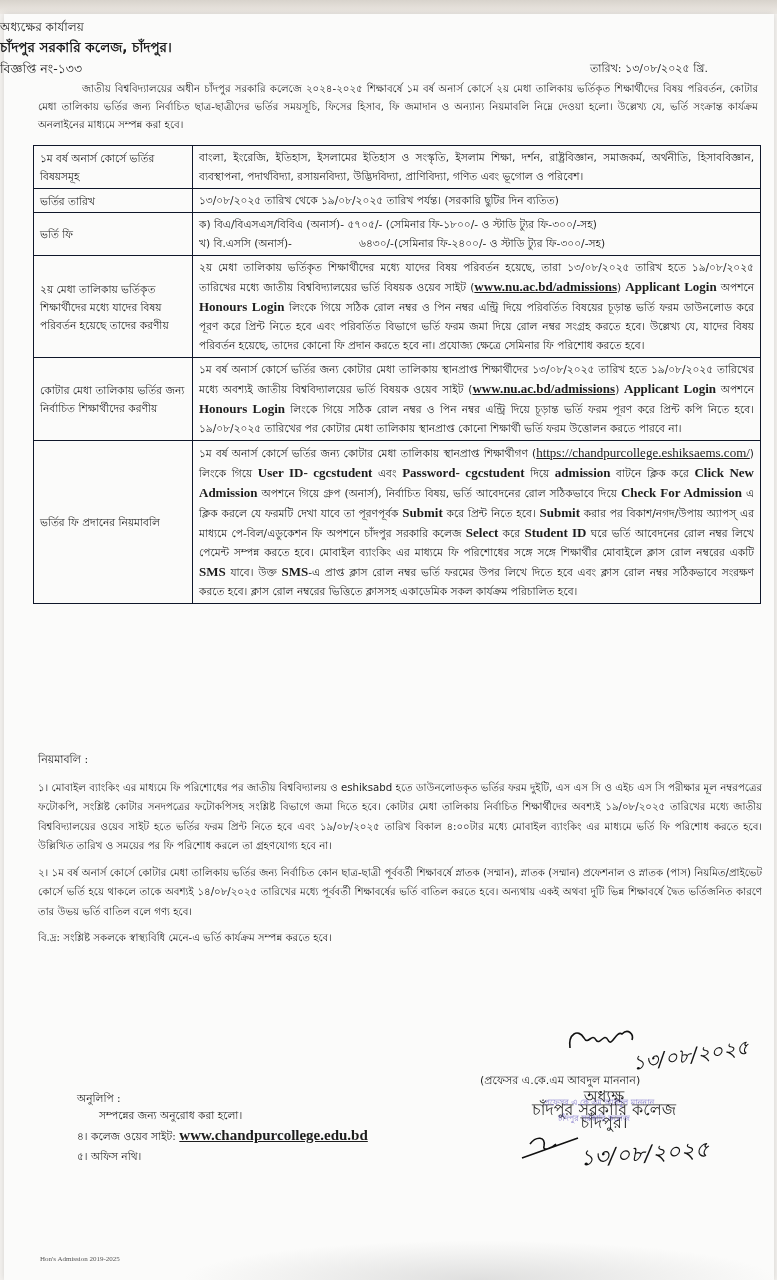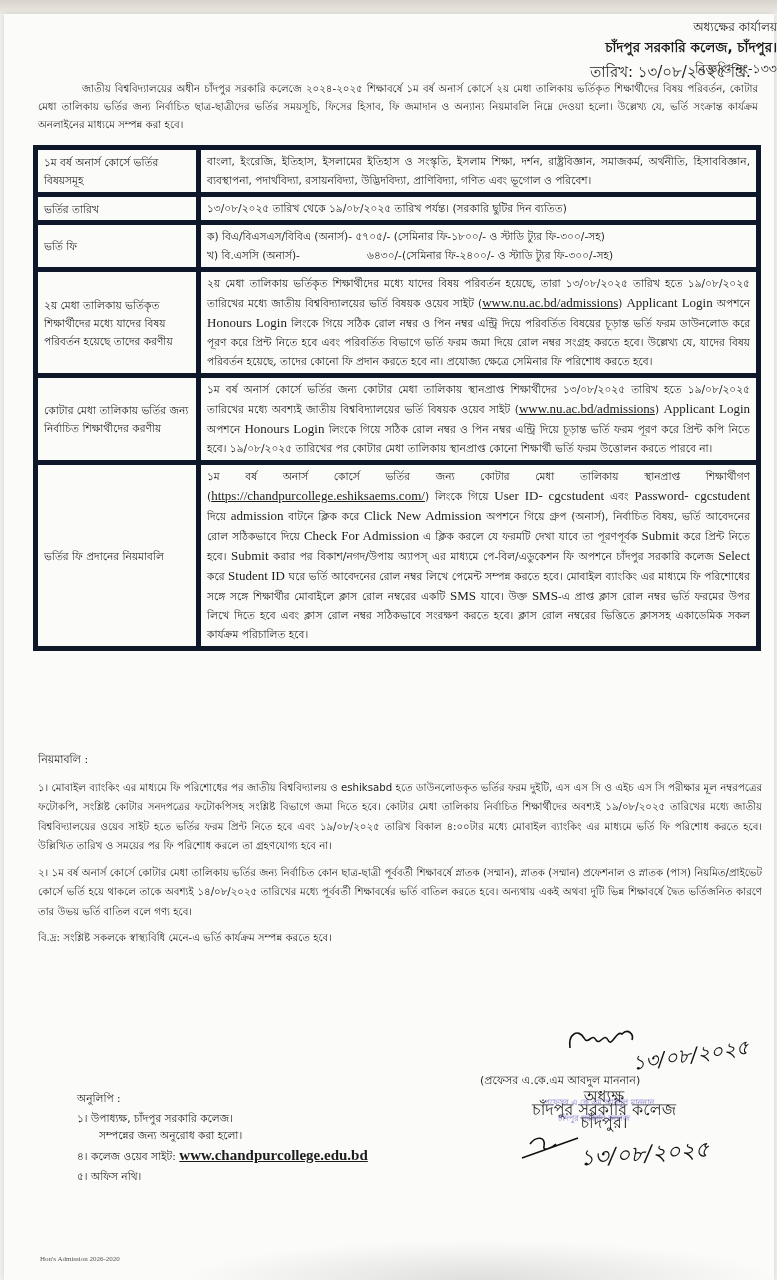--- a/index.html
+++ b/index.html
@@ -16,40 +16,40 @@
     box-shadow: 0 0 6px rgba(0,0,0,0.12);
   }
   .top-strip {
     position: absolute; left: 0; top: 0; width: 777px; height: 14px;
     background: linear-gradient(#d8d3cc, #eeeae5);
   }
   .bottom-shadow {
     position: absolute; left: 180px; top: 1240px; width: 600px; height: 40px;
     background: radial-gradient(ellipse at 50% 100%, rgba(170,170,170,0.35), rgba(255,255,255,0) 70%);
   }
-  .hdr { position: absolute; left: 0; width: 777px; text-align: right; font-size: 12px; }
+  .hdr { position: absolute; left: 0; width: 777px; text-align: left; font-size: 12px; }
   .hdr-office { top: 18px; }
   .hdr-college { top: 37px; font-size: 13.5px; font-weight: bold; }
   .hdr-notice { top: 60px; font-size: 12.5px; }
-  .hdr-date { position: absolute; left: 590px; top: 60px; font-size: 15px; }
+  .hdr-date { position: absolute; left: 590px; top: 60px; font-size: 11px; }
   .intro {
     position: absolute; left: 38px; top: 80px; width: 720px;
     font-size: 10.2px; line-height: 18px; text-align: justify; text-indent: 44px;
   }
   table.main {
     position: absolute; left: 33px; top: 145px; width: 728px;
     border-collapse: collapse; font-size: 10.6px;
   }
   table.main td {
-    border: 5px solid #0f172a; vertical-align: top; padding: 2px 6px;
+    border: 1px solid #0f172a; vertical-align: top; padding: 2px 6px;
     line-height: 19px;
   }
   table.main td.lbl { width: 146px; vertical-align: middle; line-height: 18px; }
   table.main td.val { text-align: justify; }
-  .b { font-weight: normal; font-family: "Liberation Serif", serif; font-size: 13px; }
+  .b { font-weight: bold; font-family: "Liberation Serif", serif; font-size: 13px; }
   .u { text-decoration: underline; }
   .rules {
     position: absolute; left: 38px; top: 750px; width: 724px;
     font-size: 10.2px; line-height: 19.5px; text-align: justify;
   }
   .rules p { margin: 0; }
   .rules .title { margin-bottom: 8px; font-size: 11px; }
   .rules .r { margin-bottom: 7px; }
   .sig-area { position: absolute; left: 480px; top: 1020px; width: 300px; height: 190px; }
   .sig1 { position: absolute; left: 86px; top: 4px; }
@@ -138,19 +138,18 @@
     <div style="padding-left:32px;margin-top:6px;">চাঁদপুর সরকারি কলেজ</div>
   </div>
   <svg class="sig2" width="70" height="40">
     <path d="M6 34 L 62 14 M 14 20 C 20 12, 30 12, 28 22 C 26 28, 36 24, 40 20" stroke="#111" stroke-width="1.6" fill="none"></path>
   </svg>
   <div class="sig-date2">১৩/০৮/২০২৫</div>
 </div>
 
 <div class="cc">
   <p>অনুলিপি :</p>
-  <p>১। উপাধ্যক্ষ, চাঁদপুর সরকারি কলেজ।</p>
   <p class="indent">সম্পন্নের জন্য অনুরোধ করা হলো।</p>
   <p><span>৪। কলেজ ওয়েব সাইট:</span> <span class="site">www.chandpurcollege.edu.bd</span></p>
   <p>৫। অফিস নথি।</p>
 </div>
 
-<div class="footer-note">Hon's Admission 2026-2020</div>
+<div class="footer-note">Hon's Admission 2019-2025</div>
 
 </body></html>

